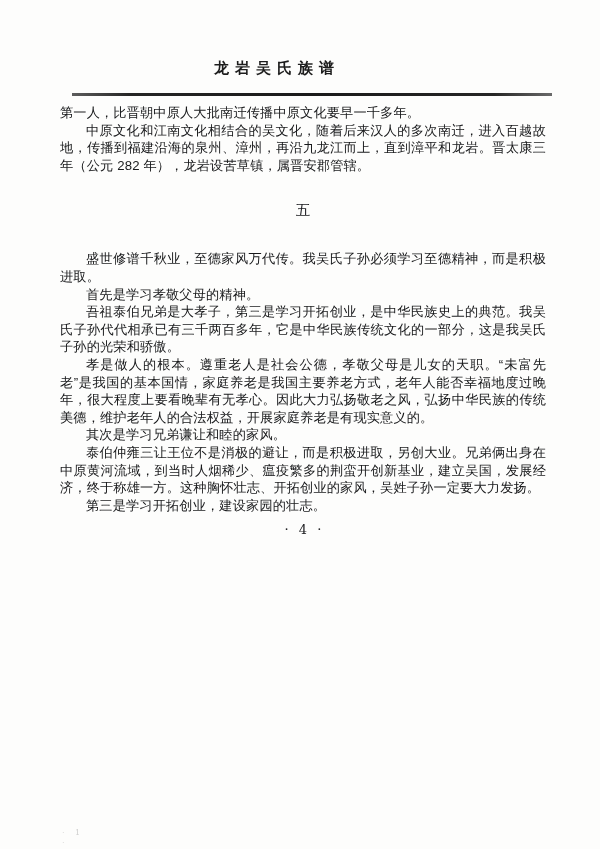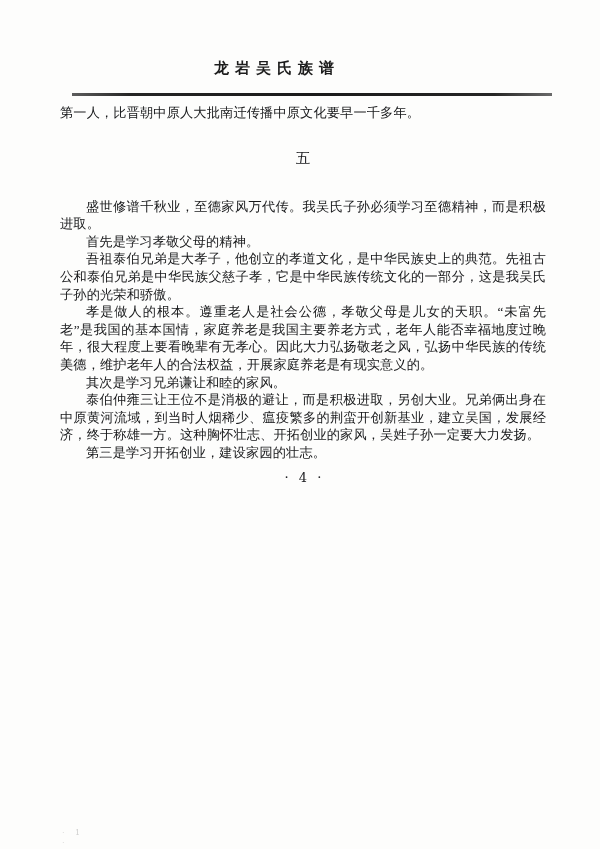--- a/index.html
+++ b/index.html
@@ -49,21 +49,21 @@
 
   
   .content {
     position: absolute;
     left: 60px;
     top: 104px;
     width: 486px;
   }
   p.para {
     margin: 0;
-    font-family: Liberation Serif, serif;
+    font-family: Liberation Sans, sans-serif;
     font-size: 13.2px;
     line-height: 17.6px;
     color: #17181a;
     text-align: justify;
     text-justify: inter-character;
     letter-spacing: 0.15px;
     word-break: break-all;
   }
   p.indent {
     text-indent: 26px;
@@ -121,28 +121,29 @@
   <div class="header">
     <span class="header-title">龙岩吴氏族谱</span>
   </div>
 
   <div class="header-rule"></div>
 
   <div class="content">
 
     <p class="para noindent">第一人，比晋朝中原人大批南迁传播中原文化要早一千多年。</p>
 
+    <p class="para indent">中原文化和江南文化相结合的吴文化，随着后来汉人的多次南迁，进入百越故地，传播到福建沿海的泉州、漳州，再沿九龙江而上，直到漳平和龙岩。晋太康三年（公元 282 年），龙岩设苦草镇，属晋安郡管辖。</p>
 
     <div class="section-heading">五</div>
 
     <p class="para indent">盛世修谱千秋业，至德家风万代传。我吴氏子孙必须学习至德精神，而是积极进取。</p>
 
     <p class="para indent">首先是学习孝敬父母的精神。</p>
 
-    <p class="para indent">吾祖泰伯兄弟是大孝子，他创立的孝道文化，是中华民族史上的典范。先祖古公和泰伯兄弟是中华民族父慈子孝，它是中华民族传统文化的一部分，这是我吴氏子孙的光荣和骄傲。</p>
+    <p class="para indent">吾祖泰伯兄弟是大孝子，第三是学习开拓创业，是中华民族史上的典范。我吴氏子孙代代相承已有三千两百多年，它是中华民族传统文化的一部分，这是我吴氏子孙的光荣和骄傲。</p>
 
     <p class="para indent">孝是做人的根本。遵重老人是社会公德，孝敬父母是儿女的天职。“未富先老”是我国的基本国情，家庭养老是我国主要养老方式，老年人能否幸福地度过晚年，很大程度上要看晚辈有无孝心。因此大力弘扬敬老之风，弘扬中华民族的传统美德，维护老年人的合法权益，开展家庭养老是有现实意义的。</p>
 
 
     <p class="para indent">其次是学习兄弟谦让和睦的家风。</p>
 
 
     <p class="para indent">泰伯仲雍三让王位不是消极的避让，而是积极进取，另创大业。兄弟俩出身在中原黄河流域，到当时人烟稀少、瘟疫繁多的荆蛮开创新基业，建立吴国，发展经济，终于称雄一方。这种胸怀壮志、开拓创业的家风，吴姓子孙一定要大力发扬。</p>
 
     <p class="para indent">第三是学习开拓创业，建设家园的壮志。</p>

